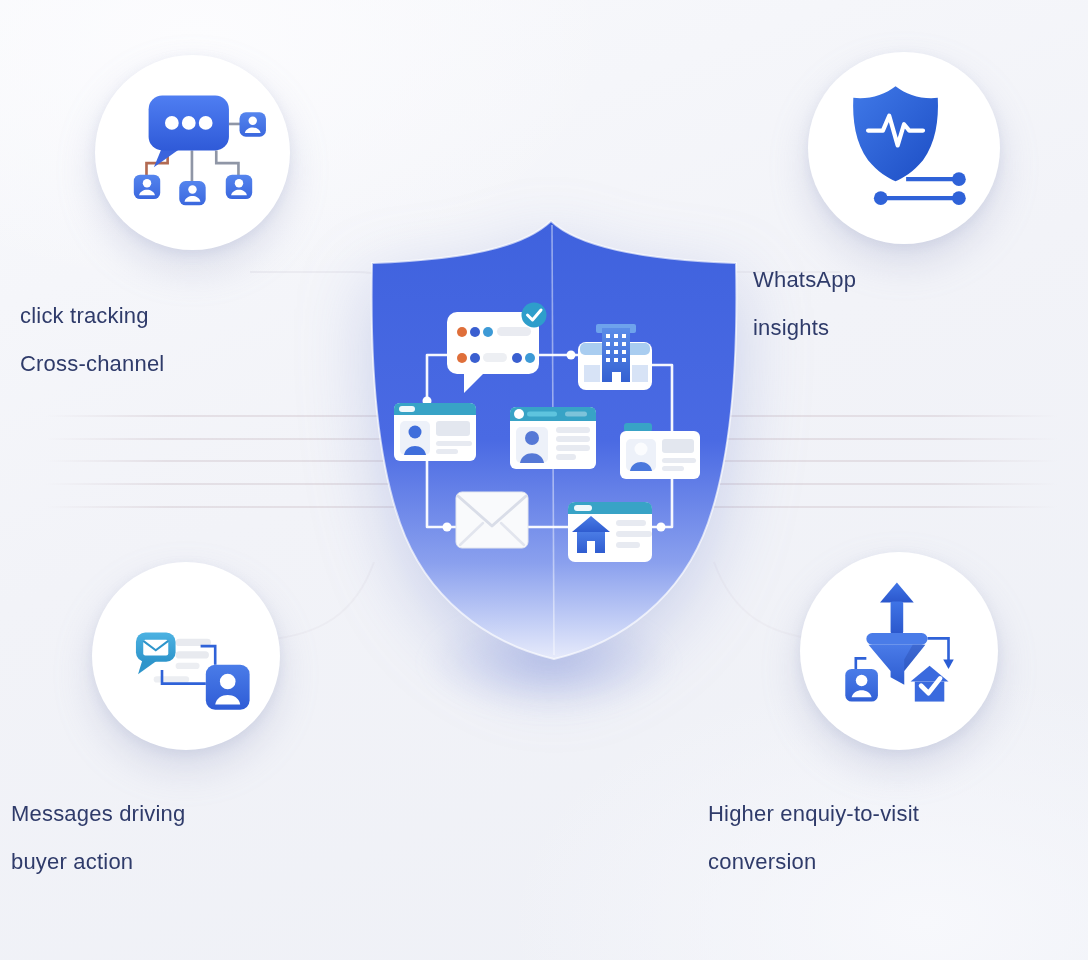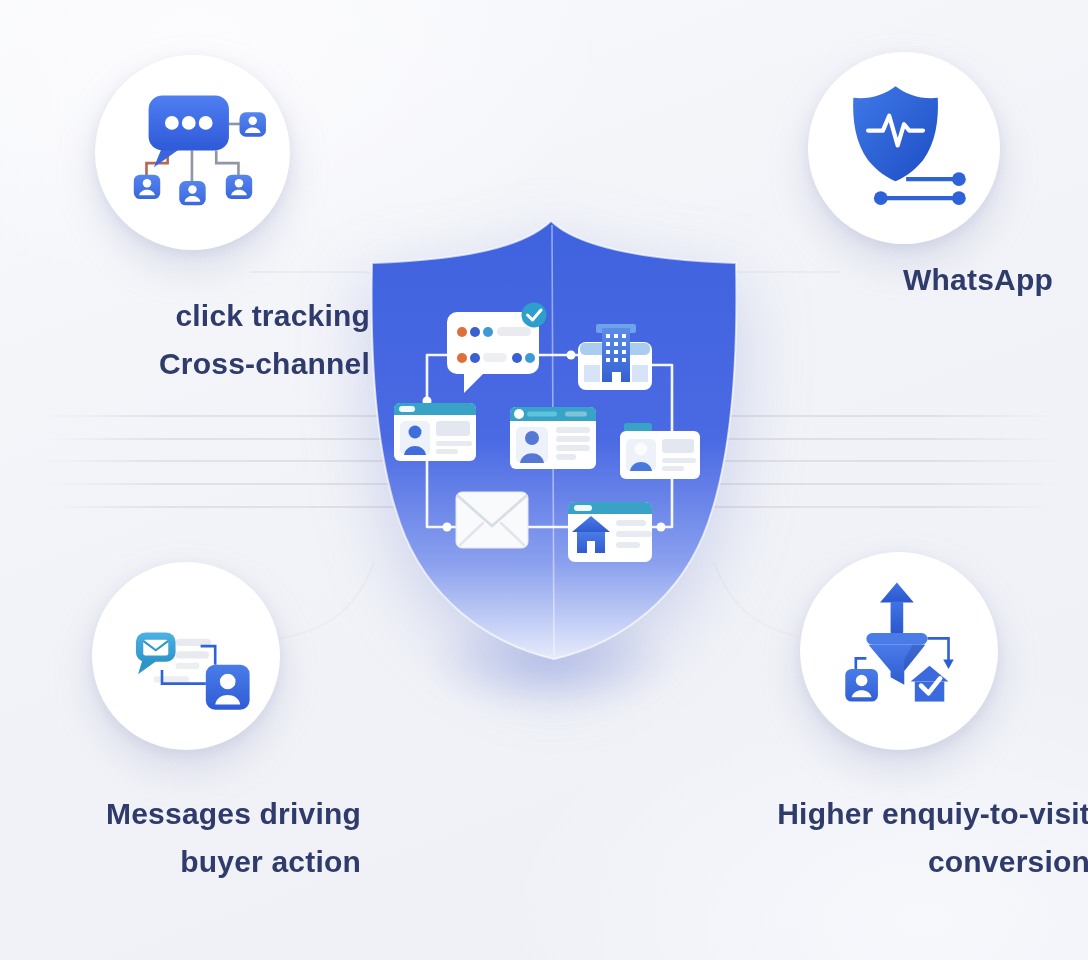--- a/index.html
+++ b/index.html
@@ -10,21 +10,21 @@
       radial-gradient(700px 420px at 18% 4%, #fcfcfe 0%, rgba(252,252,254,0) 60%),
       radial-gradient(700px 420px at 85% 96%, #f7f8fc 0%, rgba(247,248,252,0) 60%),
       linear-gradient(160deg,#f8f9fc 0%,#f2f3f8 45%,#eef0f6 100%);
   }
   .bg-line{position:absolute;left:45px;right:30px;height:2px;pointer-events:none;
     background:linear-gradient(90deg,transparent,rgba(213,203,210,.5) 12%,rgba(213,203,210,.5) 88%,transparent);}
   .curves{position:absolute;left:0;top:0;pointer-events:none;}
   .circle{position:absolute;background:#ffffff;border-radius:50%;
     box-shadow:0 18px 38px rgba(146,156,195,.28),0 4px 12px rgba(146,156,195,.16);
     display:flex;align-items:center;justify-content:center;}
-  .label{position:absolute;text-align:right;font-weight:700;font-size:30px;line-height:48px;
+  .label{position:absolute;text-align:left;font-weight:400;font-size:22px;line-height:48px;
     color:var(--text-navy,#303c6b);letter-spacing:.2px;}
   .label span{display:block;}
   .shield-glow{position:absolute;left:424px;top:612px;width:250px;height:100px;border-radius:50%;
     background:radial-gradient(ellipse,rgba(148,163,228,.45),rgba(148,163,228,0) 70%);filter:blur(10px);}
   .shield-wrap{position:absolute;left:368px;top:215px;width:384px;height:460px;
     filter:drop-shadow(0 22px 35px rgba(110,130,205,.30));}
   .shield-body{fill:url(#shieldGrad);stroke:rgba(255,255,255,.65);stroke-width:2;}
   .flow{stroke:#ffffff;stroke-width:2.6;fill:none;opacity:.95;stroke-linejoin:round;}
   .flow-dot{fill:#ffffff;}
   .card{fill:#ffffff;}
@@ -247,20 +247,21 @@
     <path d="M36 46 H50 L56 32 L64 60 L70 40 L75 46 H88" stroke="#fff" stroke-width="4" fill="none" stroke-linecap="round" stroke-linejoin="round"></path>
     <path class="conn-blue" stroke-width="4" d="M72 92 H118"></path>
     <circle cx="122" cy="92" r="6.5" fill="#2f62d8"></circle>
     <path class="conn-blue" stroke-width="4" d="M52 110 H118"></path>
     <circle cx="48" cy="110" r="6.5" fill="#2f62d8"></circle>
     <circle cx="122" cy="110" r="6.5" fill="#2f62d8"></circle>
   </svg>
 </div>
 <div class="label" style="left:753px;top:256px;width:300px;">
   <span>WhatsApp</span>
+  <span>insights</span>
 </div>
 
 <div class="circle" style="left:92px;top:562px;width:188px;height:188px;">
   <svg viewBox="0 0 140 115" width="146" height="120">
     <defs>
       <linearGradient id="gc" x1="0" y1="0" x2="0" y2="1">
         <stop offset="0" stop-color="#4cb2e2"></stop>
           <stop offset="1" stop-color="#2e95cb"></stop>
       </linearGradient>
       <linearGradient id="gp2" x1="0" y1="0" x2="0" y2="1">

